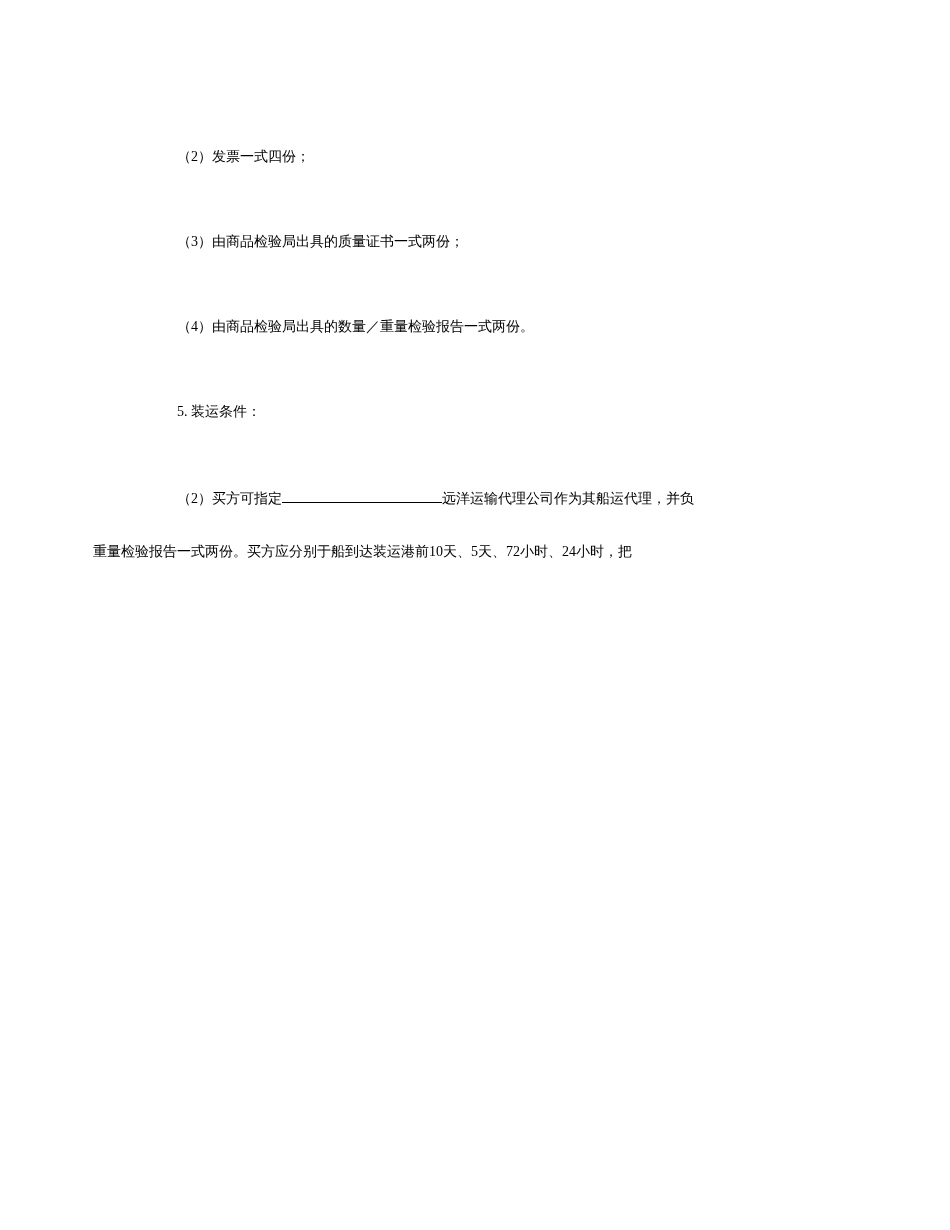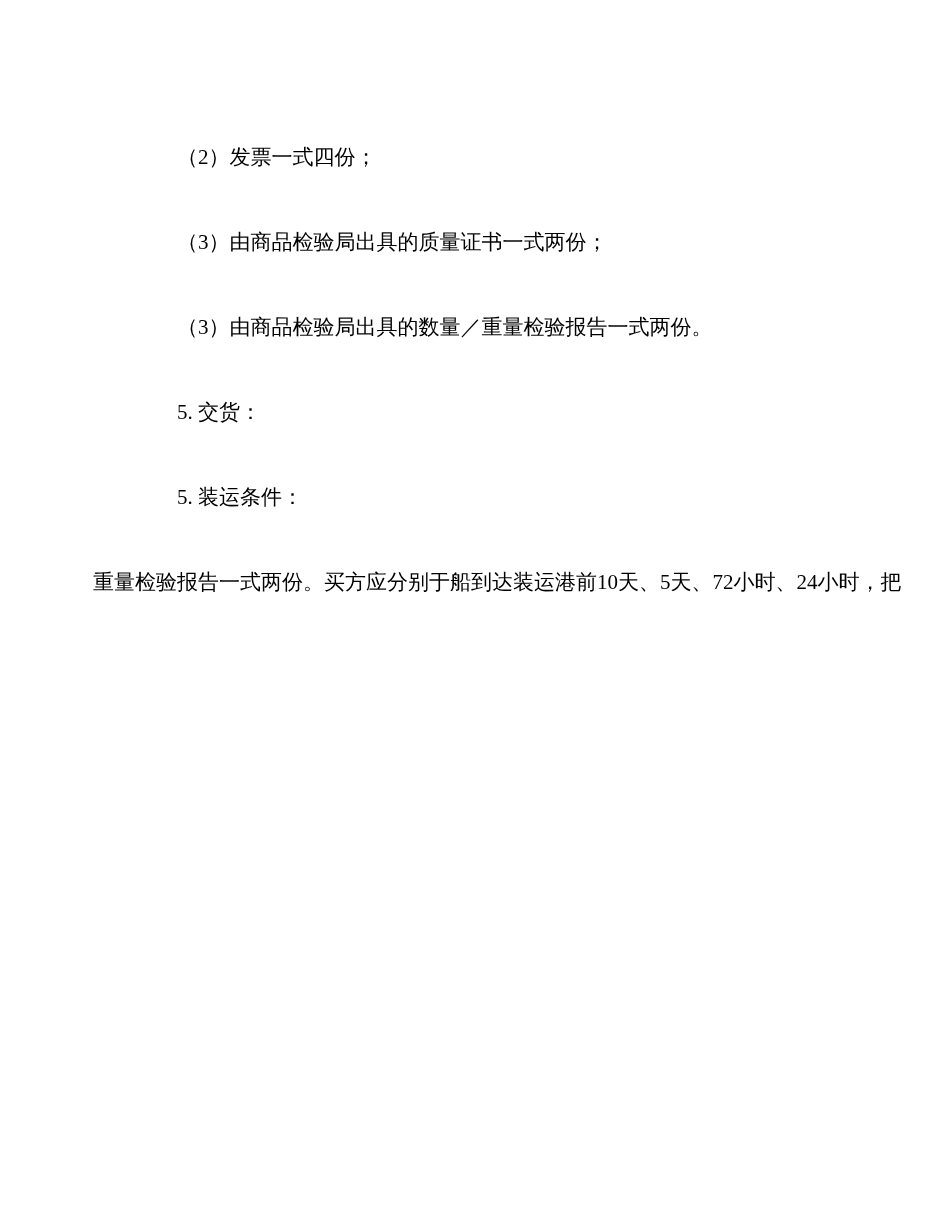--- a/index.html
+++ b/index.html
@@ -16,21 +16,21 @@
   }
   .page {
     box-sizing: border-box;
     width: 950px;
     height: 1230px;
     padding: 142px 90px 0 93px;
     background: #ffffff;
     overflow: hidden;
   }
   .line {
-    font-size: 21px;
+    font-size: 14px;
     line-height: 30px;
     margin: 0 0 55px 0;
     white-space: nowrap;
   }
   .line.indent {
     text-indent: 84px;
   }
   .line.tight {
     margin-bottom: 23px;
   }
@@ -41,18 +41,18 @@
     vertical-align: baseline;
   }
 </style>
 </head>
 <body>
 
 <div class="page">
   <div>
       <div class="line indent"><span>（2）发票一式四份；</span></div>
       <div class="line indent"><span>（3）由商品检验局出具的质量证书一式两份；</span></div>
-      <div class="line indent"><span>（3）由商品检验局出具的数量／重量检验报告一式两份。</span></div>
-      <div class="line indent"><span>5. 交货：</span></div>
+      <div class="line indent"><span>（4）由商品检验局出具的数量／重量检验报告一式两份。</span></div>
       <div class="line indent"><span>5. 装运条件：</span></div>
+      <div class="line indent tight"><span>（2）买方可指定</span><span class="blank" style="width: 160px;"></span><span>远洋运输代理公司作为其船运代理，并负</span></div>
       <div class="line tight"><span>重量检验报告一式两份。买方应分别于船到达装运港前10天、5天、72小时、24小时，把</span></div>
     </div>
 </div>
 
 </body></html>

